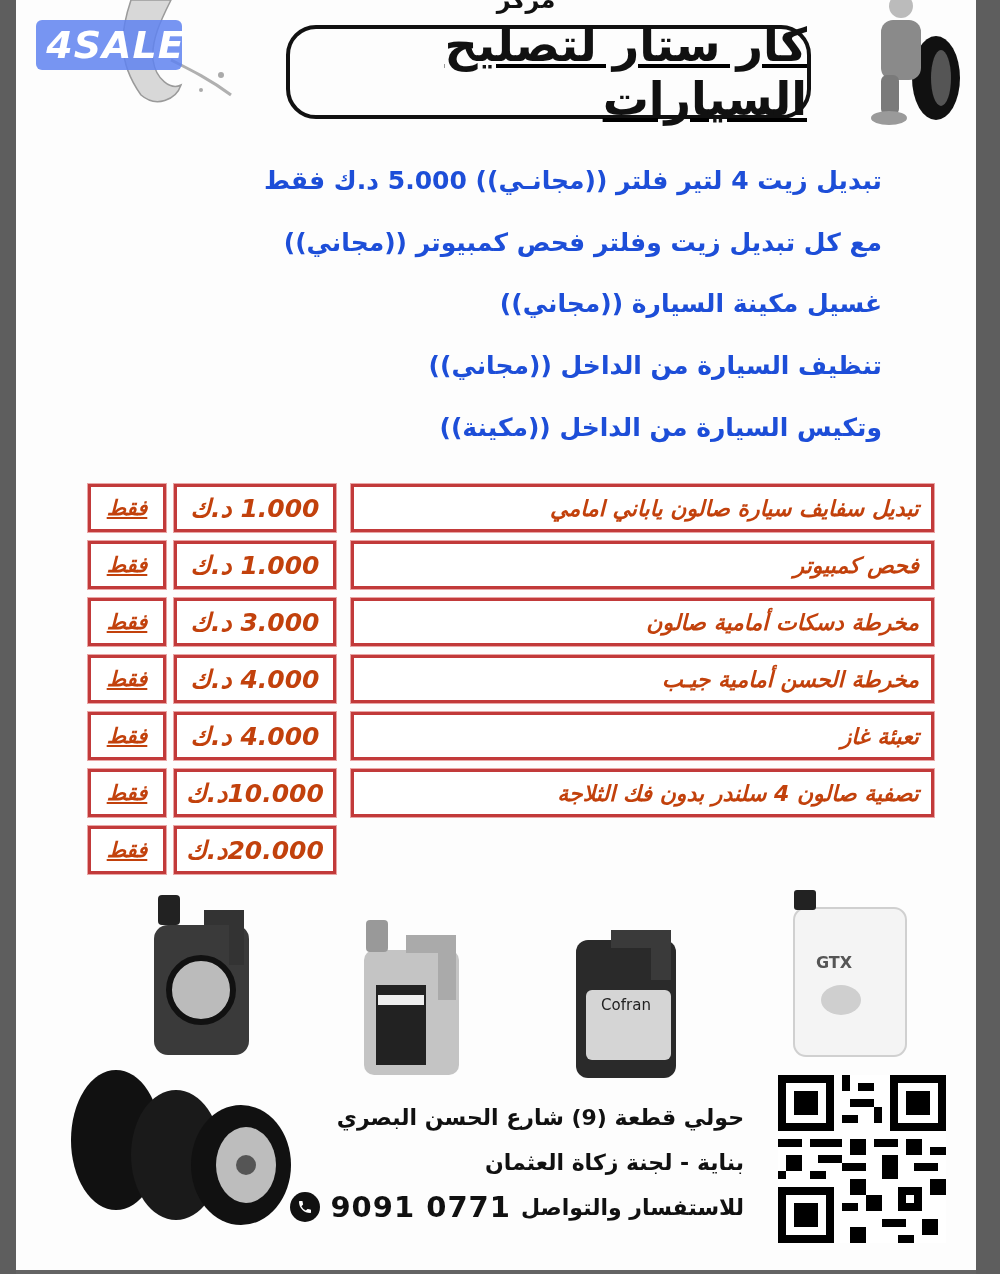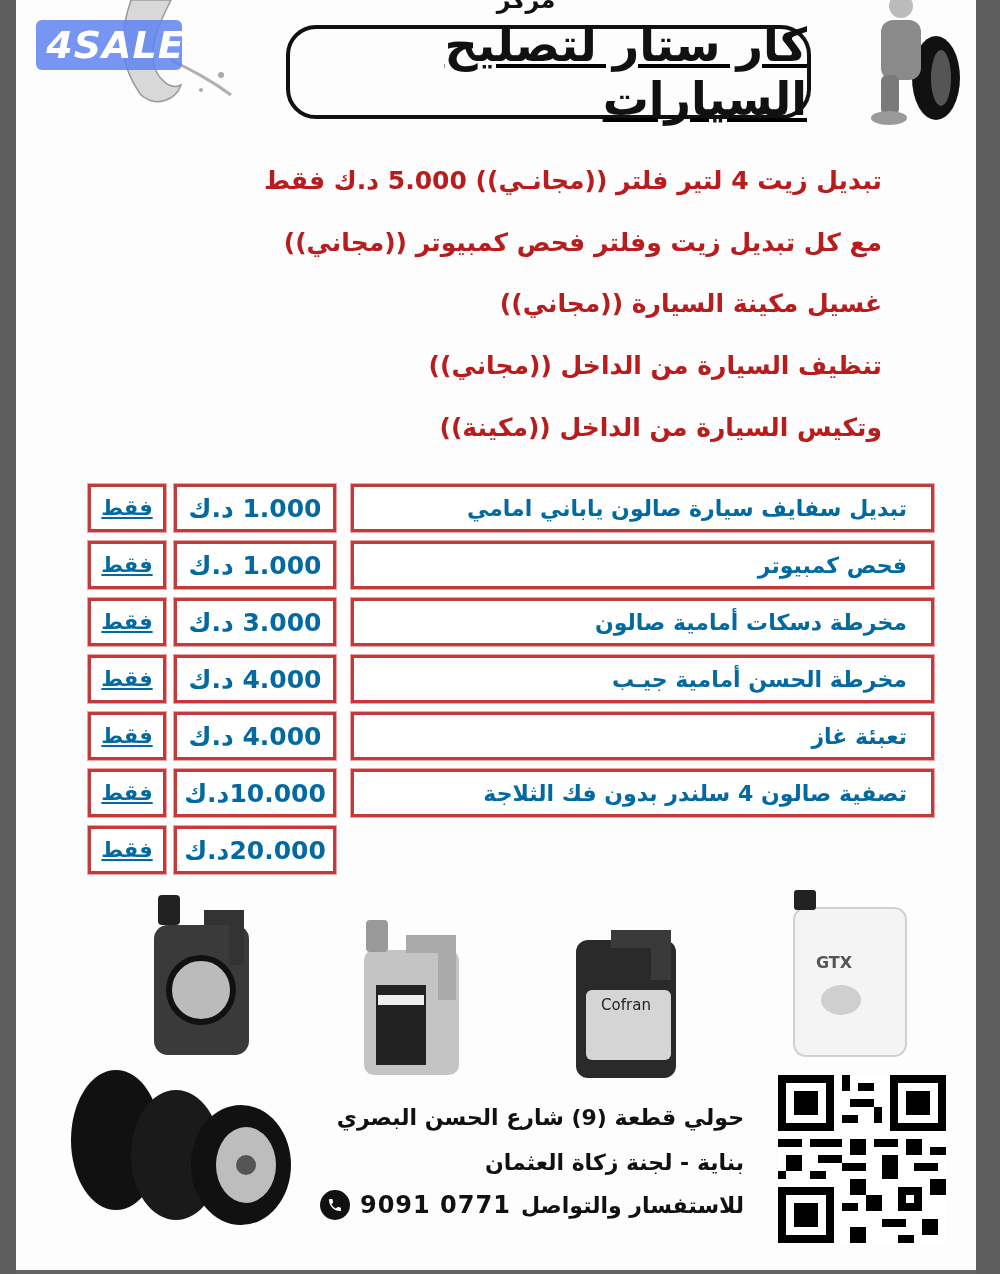--- a/index.html
+++ b/index.html
@@ -15,35 +15,35 @@
 
   .top-partial { position: absolute; left: 380px; top: -14px; width: 260px; height: 20px; font-weight: bold; font-size: 24px; text-align: center; direction: rtl; color: #111; }
 
   .title-pill { position: absolute; left: 270px; top: 25px; width: 525px; height: 94px; border: 4px solid #111; border-radius: 30px;
     display: flex; align-items: center; justify-content: center; direction: rtl; text-decoration: underline; }
   .title-pill span { font-size: 46px; font-weight: bold; color: #111; letter-spacing: -1px; }
 
   .splash { position: absolute; left: 45px; top: 0; width: 180px; height: 110px; }
   .mechanic { position: absolute; left: 835px; top: 0; width: 110px; height: 130px; }
 
-  .promo { position: absolute; right: 94px; direction: rtl; font-weight: bold; font-size: 25px; color: #b91c1c; white-space: nowrap; }
+  .promo { position: absolute; right: 94px; direction: rtl; font-weight: bold; font-size: 25px; color: #1d4ed8; white-space: nowrap; }
 
   .row { position: absolute; left: 72px; width: 846px; height: 48px; }
   .cell { position: absolute; top: 0; height: 48px; border: 3px solid #c23a3a; box-shadow: 0 0 0 1px #e9a5a5; background: #fff;
-    display: flex; align-items: center; font-weight: bold; color: #0369a1; }
+    display: flex; align-items: center; font-weight: bold; color: #c2410c; font-style: italic; }
   .cell.only { left: 0; width: 78px; justify-content: center; font-size: 21px; text-decoration: underline; }
   .cell.price { left: 86px; width: 162px; justify-content: center; font-size: 25px; direction: rtl; }
-  .cell.desc { left: 263px; width: 583px; justify-content: flex-start; padding-right: 24px; font-size: 22px; direction: rtl; }
+  .cell.desc { left: 263px; width: 583px; justify-content: flex-start; padding-right: 12px; font-size: 22px; direction: rtl; }
 
   .product { position: absolute; }
   .tires { position: absolute; left: 40px; top: 1065px; width: 240px; height: 160px; }
 
   .contact { position: absolute; right: 232px; direction: rtl; font-weight: bold; font-size: 22px; color: #111; white-space: nowrap; }
   .phone-line { display: flex; align-items: center; gap: 10px; }
-  .phone-num { font-size: 24px; direction: ltr; letter-spacing: 1px; }
+  .phone-num { font-size: 29px; direction: ltr; letter-spacing: 1px; }
   .phone-icon { width: 30px; height: 30px; border-radius: 50%; background: #111; display: inline-flex; align-items: center; justify-content: center; }
 
   .qr { position: absolute; left: 762px; top: 1075px; width: 168px; height: 168px; }
 </style>
 </head>
 <body>
 
 <div class="frame-left"></div>
 <div class="frame-right"></div>
 

